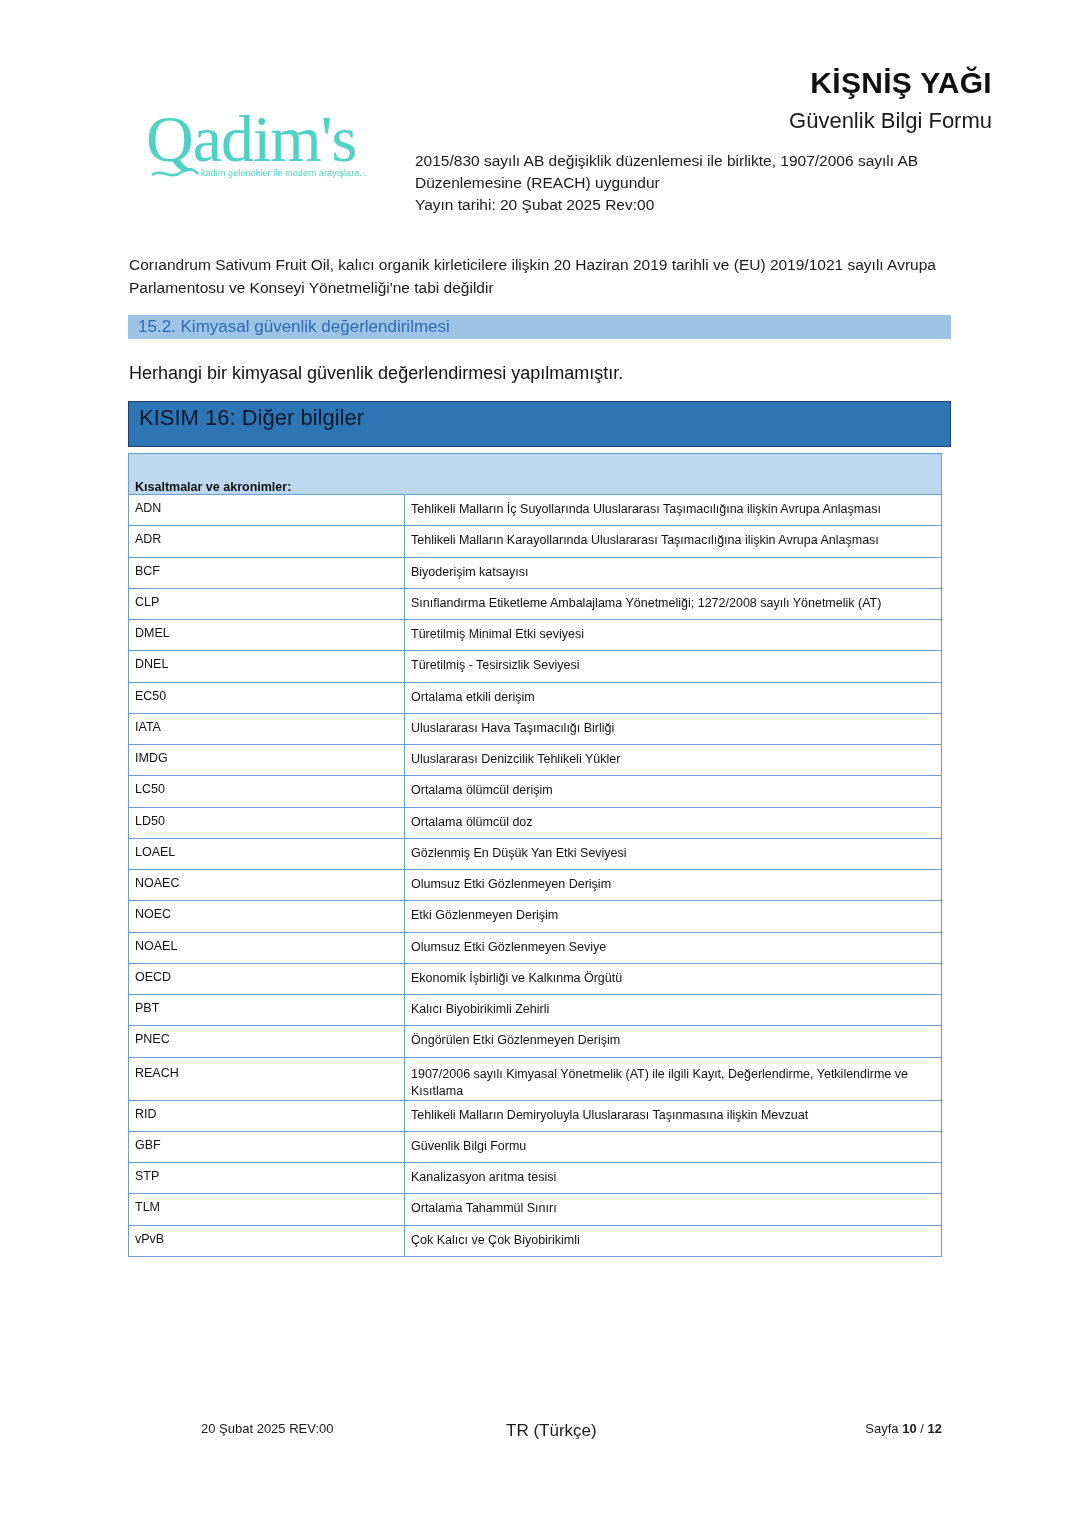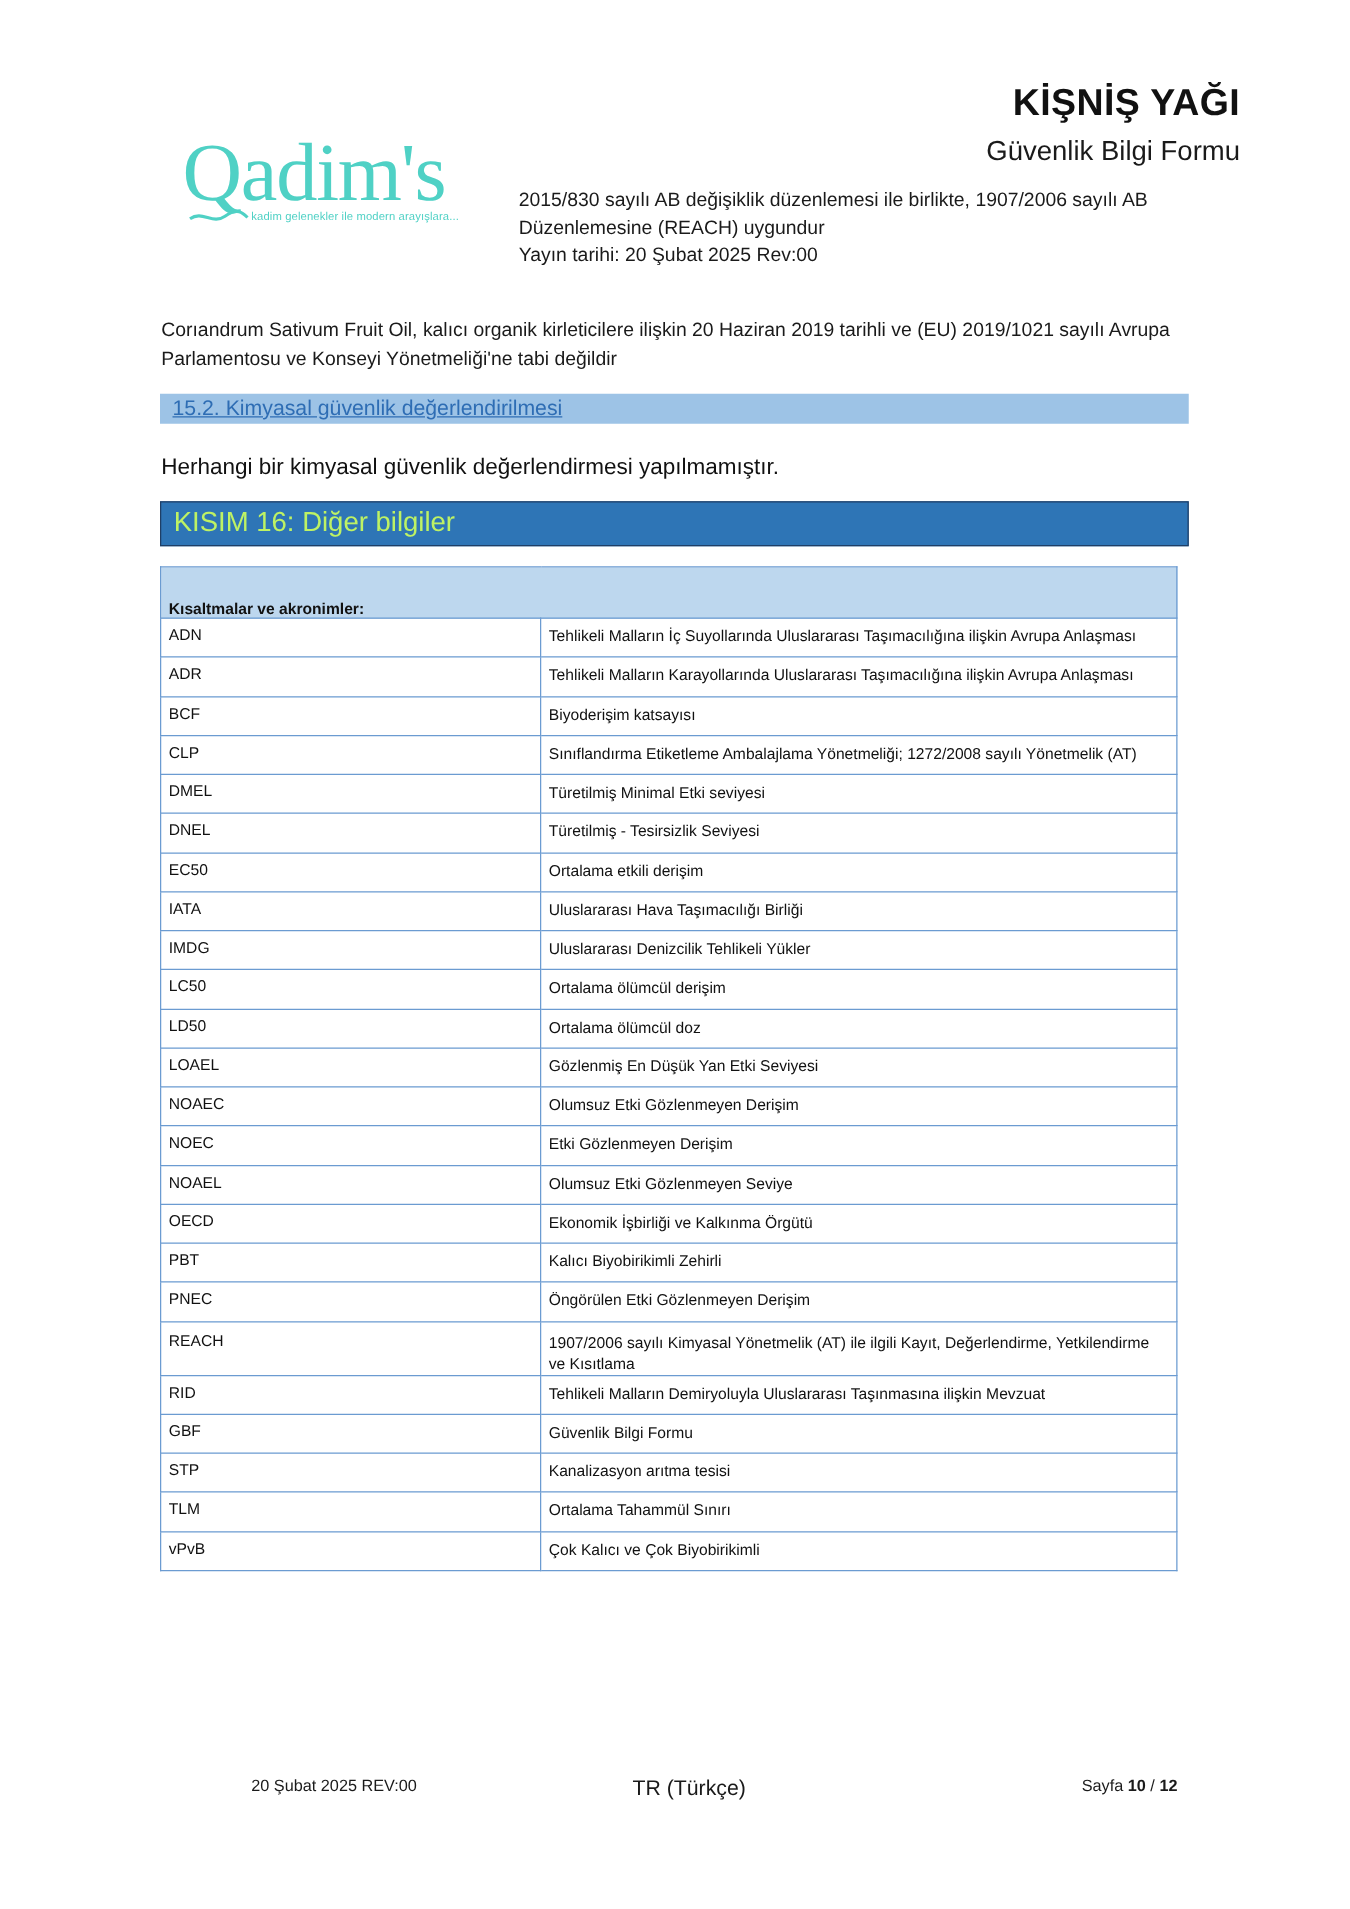--- a/index.html
+++ b/index.html
@@ -45,32 +45,32 @@
 
     
     .para-pop {
       position: absolute; left: 129px; top: 253px; width: 830px;
       font-size: 15.5px; line-height: 23px; color: #1a1a1a;
     }
     .subsection-bar {
       position: absolute; left: 128px; top: 315px; width: 823px; height: 24px;
       background: #9dc3e6;
       padding-left: 10px;
-      font-size: 17px; line-height: 24px; color: #2e6db4; text-decoration: underline;
+      font-size: 17px; line-height: 24px; color: #2e6db4;
     }
     .para-assess {
       position: absolute; left: 129px; top: 362px;
       font-size: 18px; line-height: 22px; color: #111;
     }
     .section-bar {
-      position: absolute; left: 128px; top: 401px; width: 823px; height: 36px;
+      position: absolute; left: 128px; top: 401px; width: 823px; height: 46px;
       background: #2e75b6;
       border: 1px solid #1f3f66;
       padding-left: 10px;
-      font-size: 22px; line-height: 31px; color: #bef264;
+      font-size: 22px; line-height: 31px; color: #0f172a;
     }
 
     
     .abbr-table {
       position: absolute; left: 128px; top: 453px; width: 814px;
       border-collapse: collapse;
       font-size: 12.5px; color: #111;
     }
     .abbr-table td, .abbr-table th {
       border: 1.5px solid #6b9bd1;
@@ -78,21 +78,21 @@
       text-align: left;
       padding: 6px 6px 0 6px;
     }
     .abbr-table th {
       background: #bdd7ee;
       font-weight: bold;
       height: 35px;
       padding-top: 26px;
     }
     .abbr-table td { height: 31.25px; }
-    .abbr-table td.abbr { width: 304px; }
+    .abbr-table td.abbr { width: 276px; }
     .abbr-table tr.tall td { height: 42px; padding-top: 8px; }
     .abbr-table td .def-line { line-height: 17px; }
 
     
     .footer-left   { position: absolute; left: 201px; top: 1421px; font-size: 13px; color: #1a1a1a; }
     .footer-center { position: absolute; left: 506px; top: 1421px; font-size: 17px; color: #1a1a1a; }
     .footer-right  { position: absolute; right: 138px; top: 1421px; font-size: 13px; color: #1a1a1a; }
     .footer-right b { font-weight: bold; }
   </style>
 </head>

